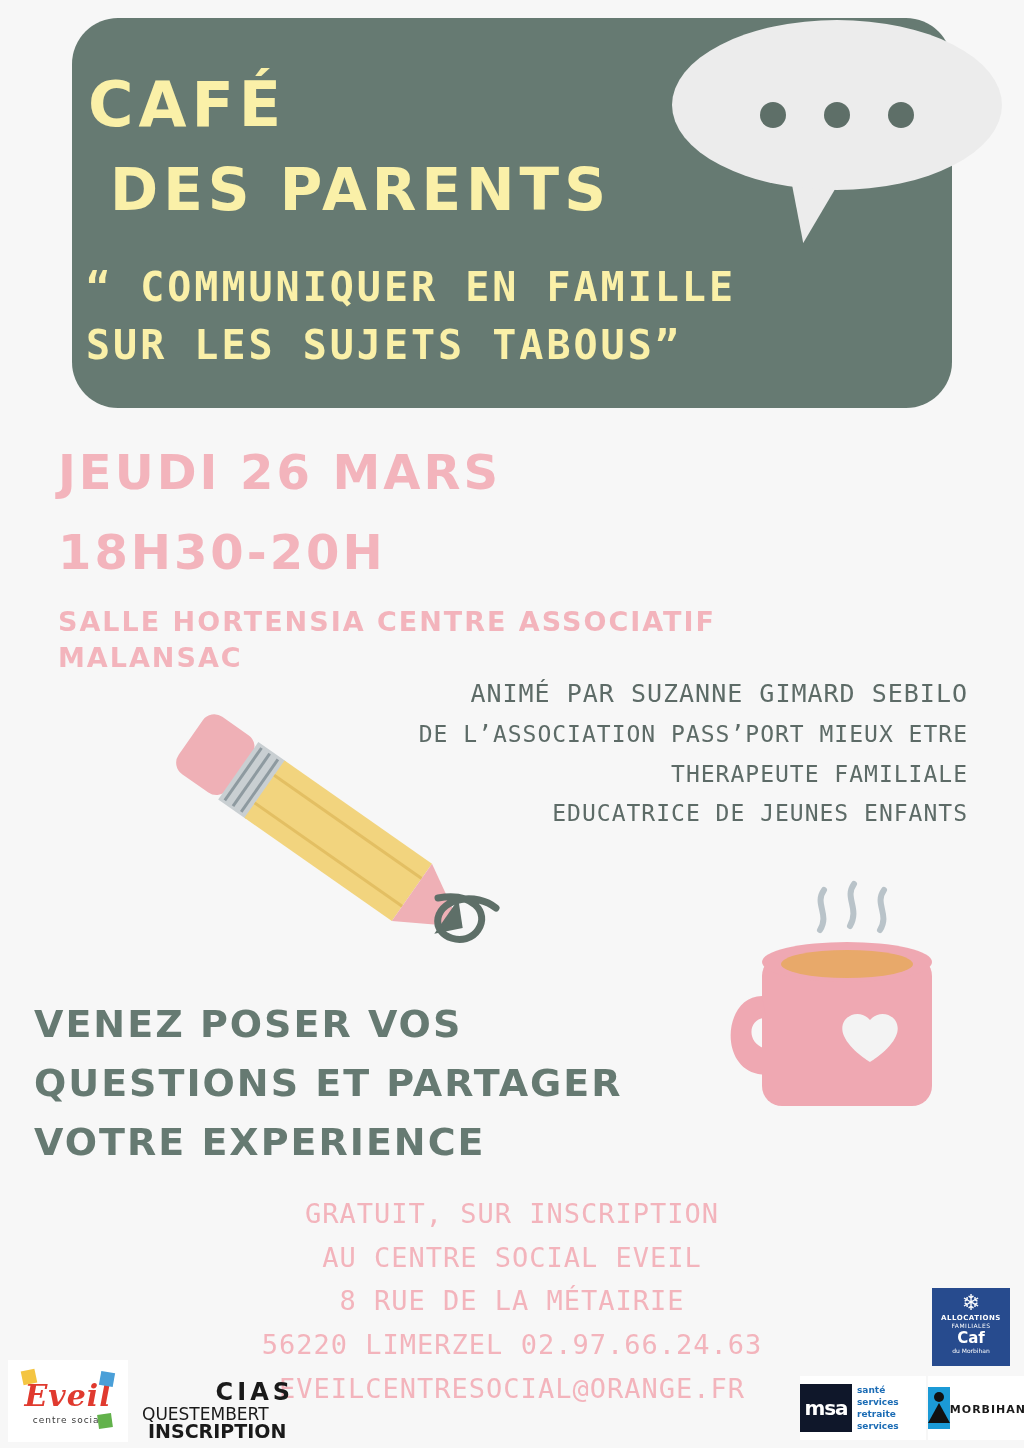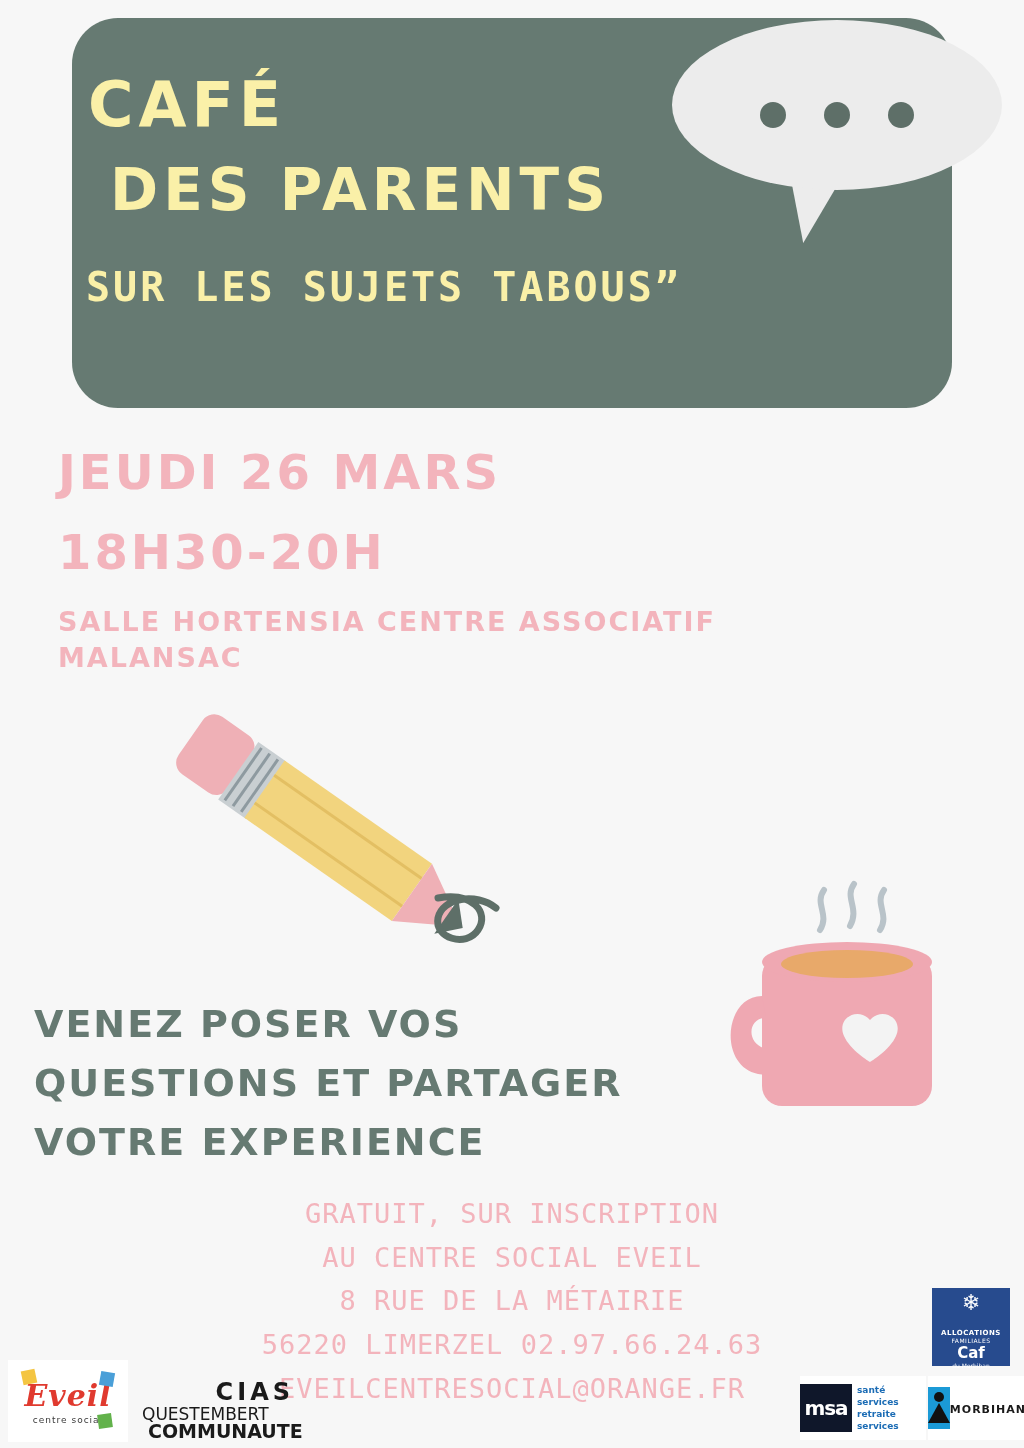--- a/index.html
+++ b/index.html
@@ -214,21 +214,21 @@
     position: absolute; left: 6px; top: 42px; font-size: 19px; font-weight: bold; letter-spacing: 0px;
   }
 
   .logo-caf {
     left: 932px; top: 1288px; width: 78px; height: 78px;
     background: #274b8e; color: #fff;
     display: flex; flex-direction: column; align-items: center; justify-content: flex-start;
     padding-top: 4px; box-sizing: border-box;
   }
   .logo-caf .snow { font-size: 22px; line-height: 1; color: #fff; }
-  .logo-caf .l1 { font-size: 7px; font-weight: bold; letter-spacing: .5px; margin-top: 15px; }
+  .logo-caf .l1 { font-size: 7px; font-weight: bold; letter-spacing: .5px; margin-top: 0; }
   .logo-caf .l2 { font-size: 6px; letter-spacing: .5px; }
   .logo-caf .l3 { font-size: 15px; font-weight: bold; line-height: 1.1; margin-top: 1px; }
   .logo-caf .l4 { font-size: 6px; }
 
   .logo-msa {
     left: 800px; top: 1376px; width: 126px; height: 64px;
     display: flex; align-items: center; gap: 5px;
   }
   .logo-msa .msa-mark {
     width: 52px; height: 48px; background: #0f172a; color: #fff;
@@ -265,27 +265,34 @@
     <div class="tail"></div>
     <div class="body"></div>
     <div class="dot d1"></div>
     <div class="dot d2"></div>
     <div class="dot d3"></div>
   </div>
 
   <div class="title-1">CAFÉ</div>
   <div class="title-2">DES PARENTS</div>
   <div class="subtitle">
+    <span>“ COMMUNIQUER EN FAMILLE</span>
     <span class="line2">SUR LES SUJETS TABOUS”</span>
   </div>
 
   <div class="date-line date-1">JEUDI 26 MARS</div>
   <div class="date-line date-2">18H30-20H</div>
   <div class="place">SALLE HORTENSIA CENTRE ASSOCIATIF MALANSAC</div>
 
+  <div class="speaker">
+    <div class="lead">ANIMÉ PAR SUZANNE GIMARD SEBILO</div>
+    <div>DE L’ASSOCIATION PASS’PORT MIEUX ETRE</div>
+    <div>THERAPEUTE FAMILIALE</div>
+    <div>EDUCATRICE DE JEUNES ENFANTS</div>
+  </div>
 
   <div class="pencil">
     <svg viewBox="0 0 420 290" width="420" height="290" aria-hidden="true">
       <g transform="rotate(35 210 145)">
         <rect x="40" y="110" width="60" height="70" rx="14" fill="#efb0b6"></rect>
         <rect x="98" y="110" width="34" height="70" fill="#c9cfd2"></rect>
         <line x1="104" y1="113" x2="104" y2="177" stroke="#8e9aa0" stroke-width="3"></line>
         <line x1="114" y1="113" x2="114" y2="177" stroke="#8e9aa0" stroke-width="3"></line>
         <line x1="124" y1="113" x2="124" y2="177" stroke="#8e9aa0" stroke-width="3"></line>
         <rect x="130" y="110" width="180" height="70" fill="#f2d47e"></rect>
@@ -325,21 +332,21 @@
     <div class="sq sq1"></div>
     <div class="sq sq2"></div>
     <div class="sq sq3"></div>
     <div class="eveil-word">Eveil</div>
     <div class="eveil-sub">centre social</div>
   </div>
 
   <div class="logo logo-cias">
     <div class="cias-word">CIAS</div>
     <div class="q-word">QUESTEMBERT</div>
-    <div class="c-word">COMMUNAUTE</div>
+    <div class="c-word">INSCRIPTION</div>
   </div>
 
   <div class="logo logo-caf">
     <div class="snow">❄</div>
     <div class="l1">ALLOCATIONS</div>
     <div class="l2">FAMILIALES</div>
     <div class="l3">Caf</div>
     <div class="l4">du Morbihan</div>
   </div>
 

